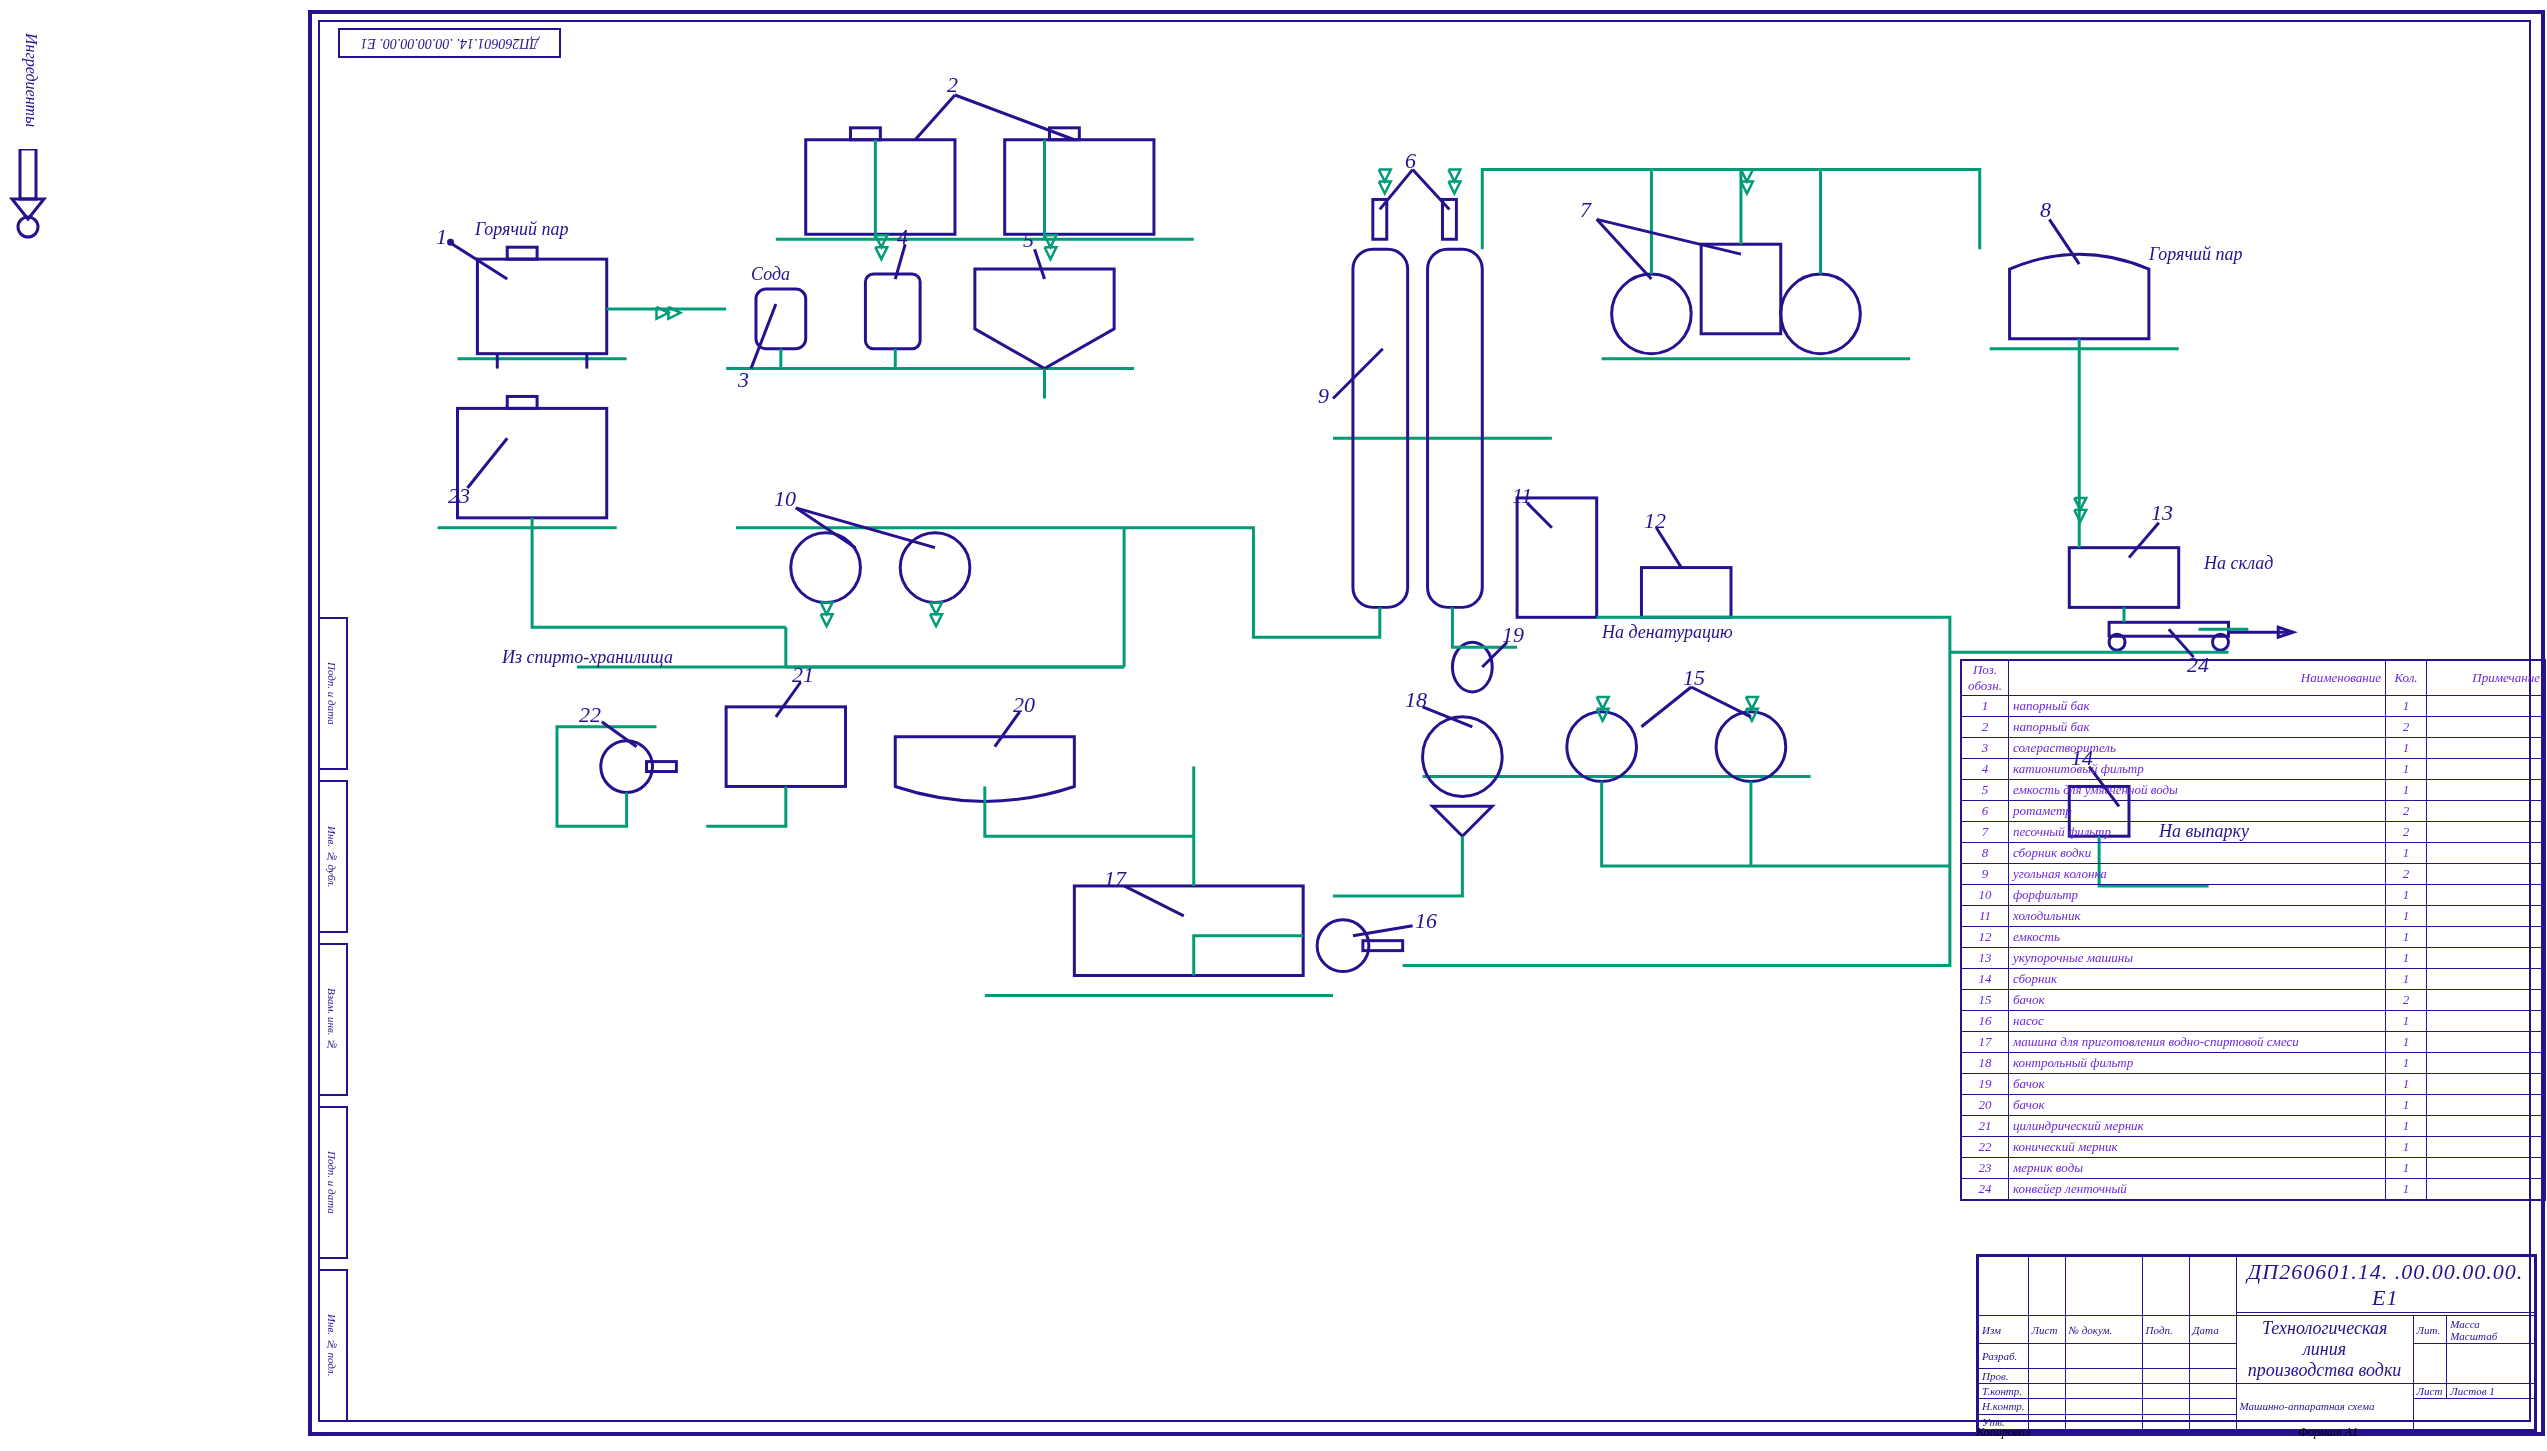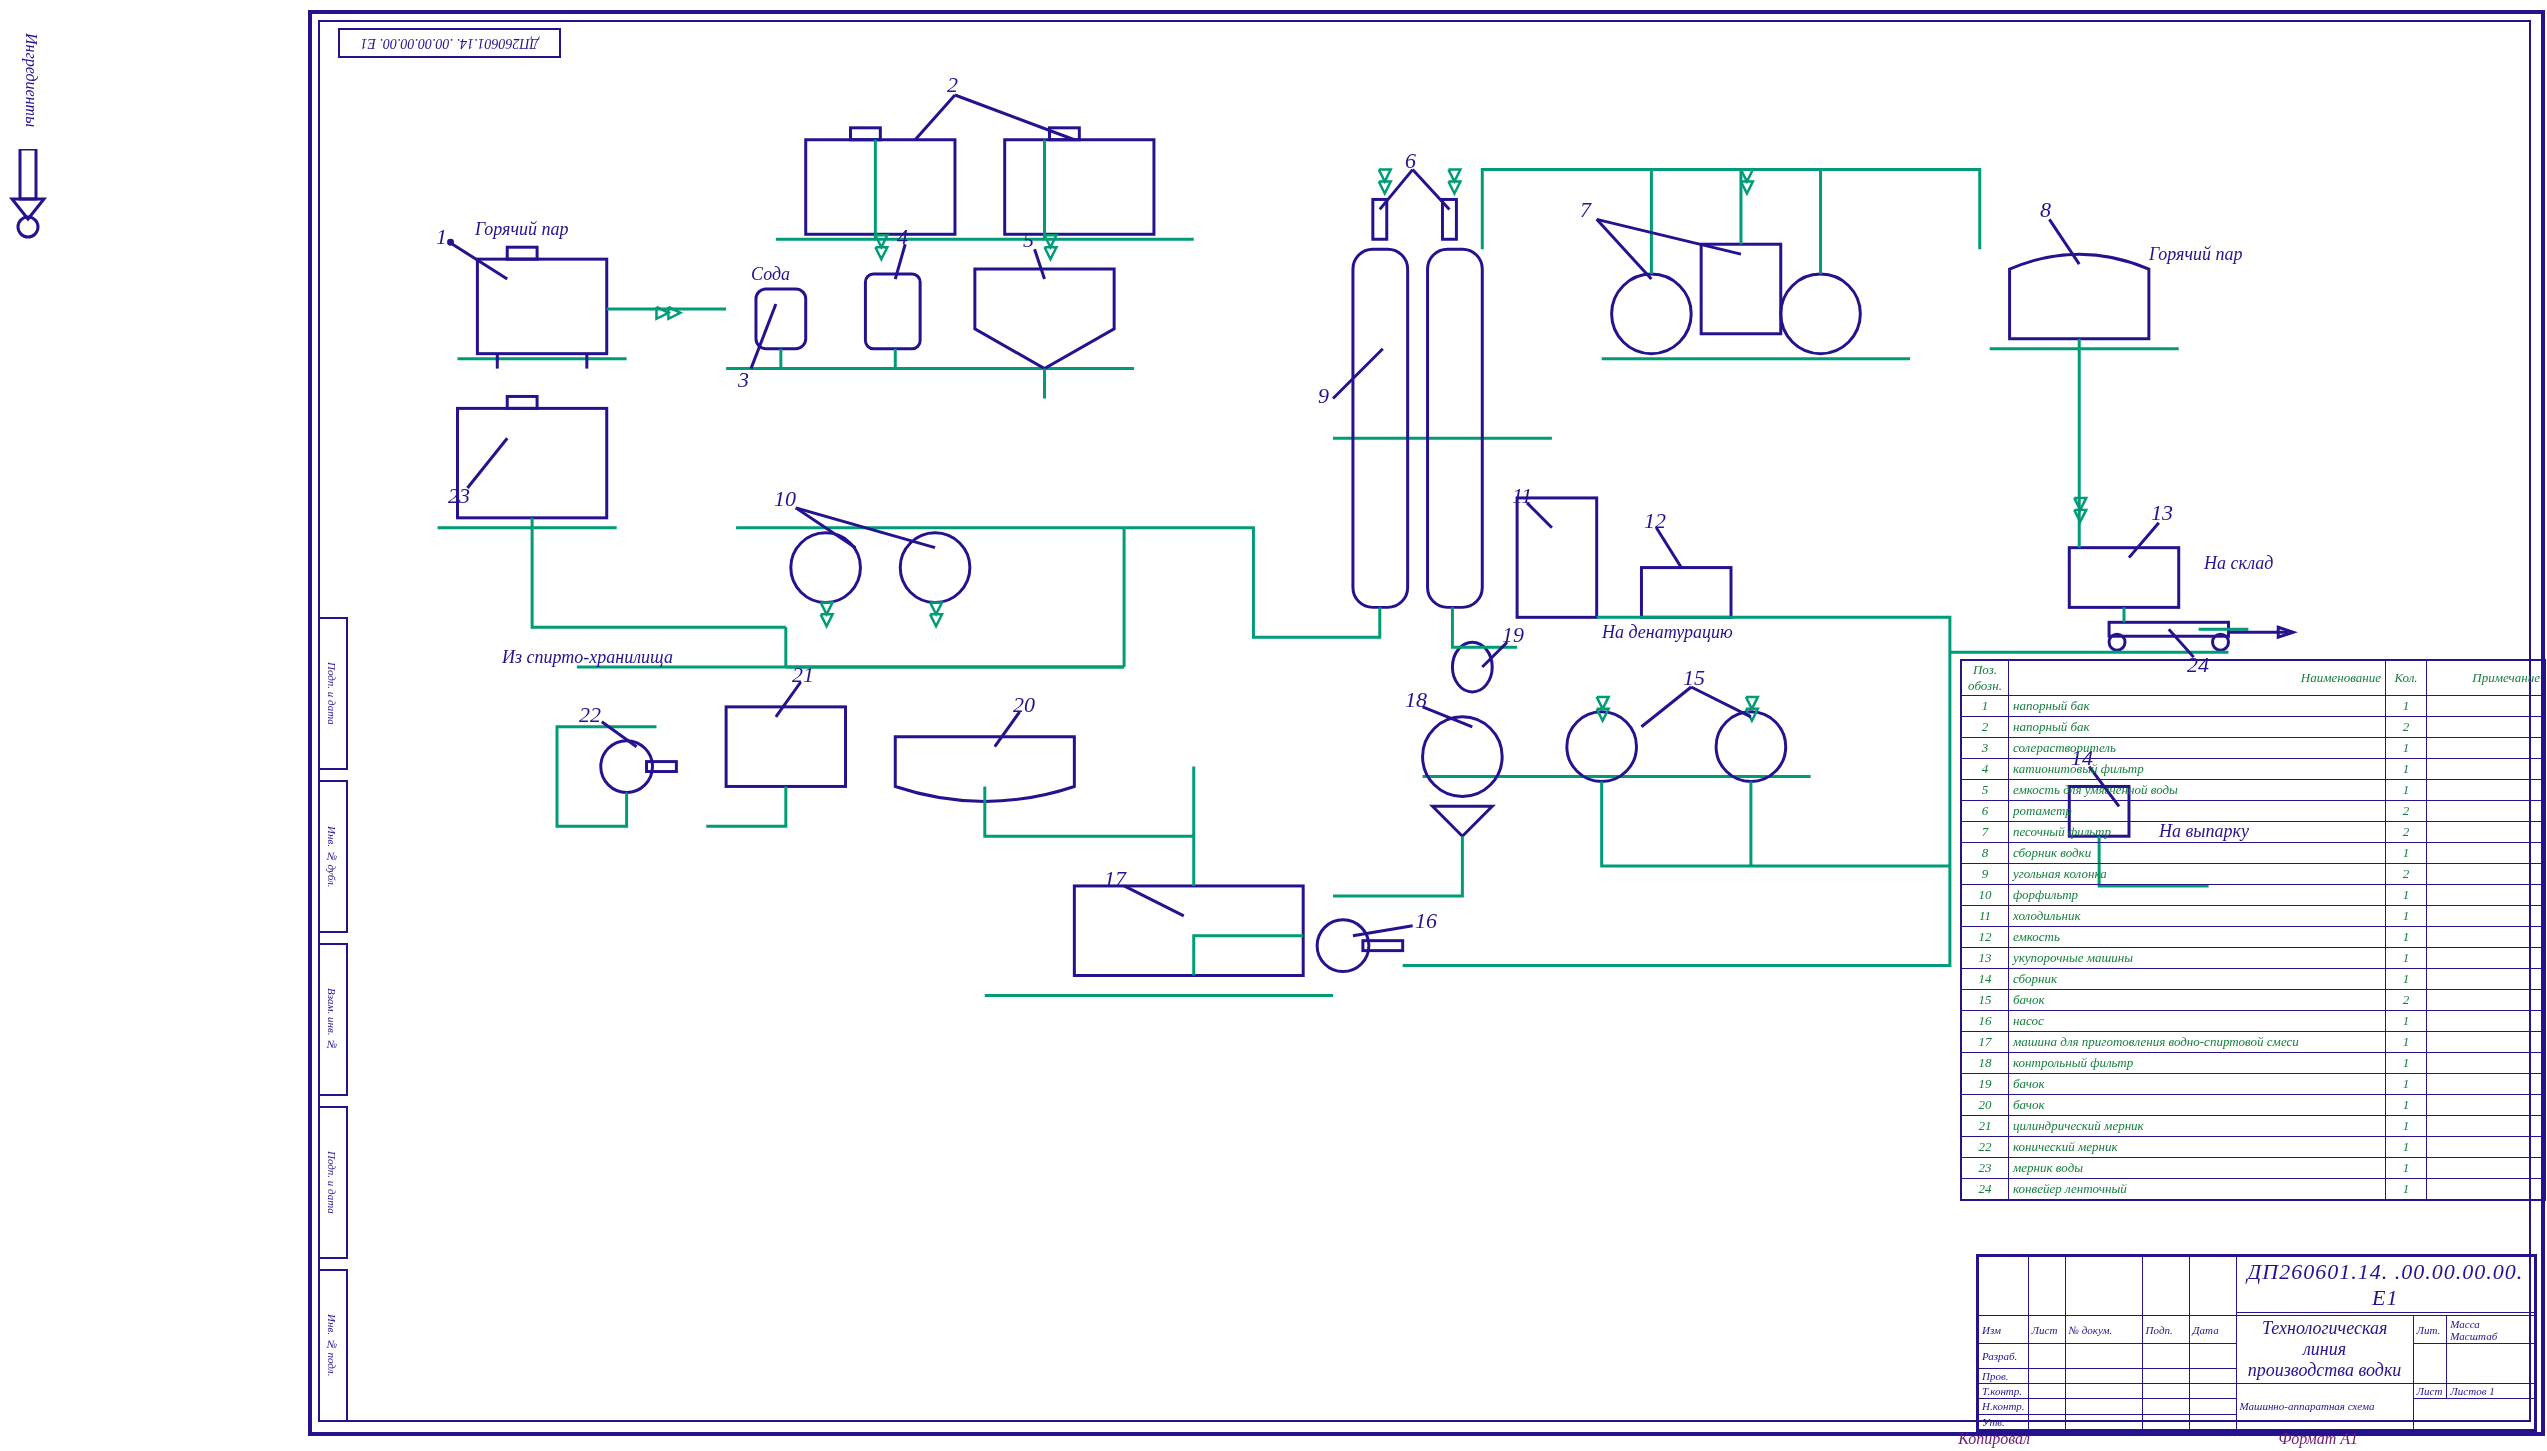--- a/index.html
+++ b/index.html
@@ -11,36 +11,36 @@
   .side-tab{width:28px;height:149px;border:2px solid #24128f;border-left:none;margin-bottom:10px;writing-mode:vertical-rl;text-align:center;font-size:11px;color:#24128f;line-height:28px}
   .diagram{position:absolute;left:358px;top:70px;width:2159px;height:1025px}
   svg{position:absolute;left:0;top:0}
   .pipe-g{stroke:#009b77;stroke-width:3;fill:none}
   .pipe-b{stroke:#24128f;stroke-width:3;fill:none}
   .equip{stroke:#24128f;stroke-width:3;fill:none}
   .lbl{position:absolute;color:#24128f;font-size:22px;font-style:italic}
   .note{position:absolute;color:#24128f;font-size:18px;font-style:italic}
   .valve{stroke:#009b77;stroke-width:2.5;fill:none}
   
-  .parts{position:absolute;left:1960px;top:659px;border:2px solid #24128f;border-collapse:collapse;font-size:13px;color:#15803d}
+  .parts{position:absolute;left:1960px;top:659px;border:2px solid #24128f;border-collapse:collapse;font-size:13px;color:#6d28d9}
   .parts td,.parts th{border:1px solid #24128f;padding:1px 4px;font-style:italic;font-weight:normal;text-align:left;height:18px;line-height:16px}
   .parts th{text-align:right}
   .parts .c1{width:38px;text-align:center}
   .parts .c2{width:368px}
   .parts .c3{width:32px;text-align:center}
   .parts .c4{width:109px}
   
   .title-block{position:absolute;right:10px;bottom:20px;width:557px;height:174px;border:2px solid #24128f}
   .tb{border-collapse:collapse;width:100%;height:100%;font-size:12px;color:#24128f}
   .tb td{border:1px solid #24128f;padding:1px 3px;font-style:italic}
   .tb .big{font-size:22px;text-align:center;letter-spacing:1px}
   .tb .med{font-size:18px;text-align:center}
   .tb .sm{font-size:11px;text-align:left}
   .ingr{position:absolute;left:14px;top:10px;width:26px;height:139px;writing-mode:vertical-rl;color:#24128f;font-size:16px;text-align:center}
-  .footer-note{position:absolute;right:189px;bottom:4px;color:#701a75;font-size:16px}
+  .footer-note{position:absolute;right:189px;bottom:12px;color:#000000;font-size:12px}
 </style>
 </head>
 <body>
 
 <div class="page">
   <div class="ingr">Ингредиенты</div>
   <svg style="left:6px;top:149px" width="44" height="90" viewBox="0 0 44 90">
     <rect x="14" y="0" width="16" height="50" class="equip"></rect>
     <path d="M6 50 L38 50 L22 70 Z" class="equip"></path>
     <circle cx="22" cy="78" r="10" class="equip"></circle>

